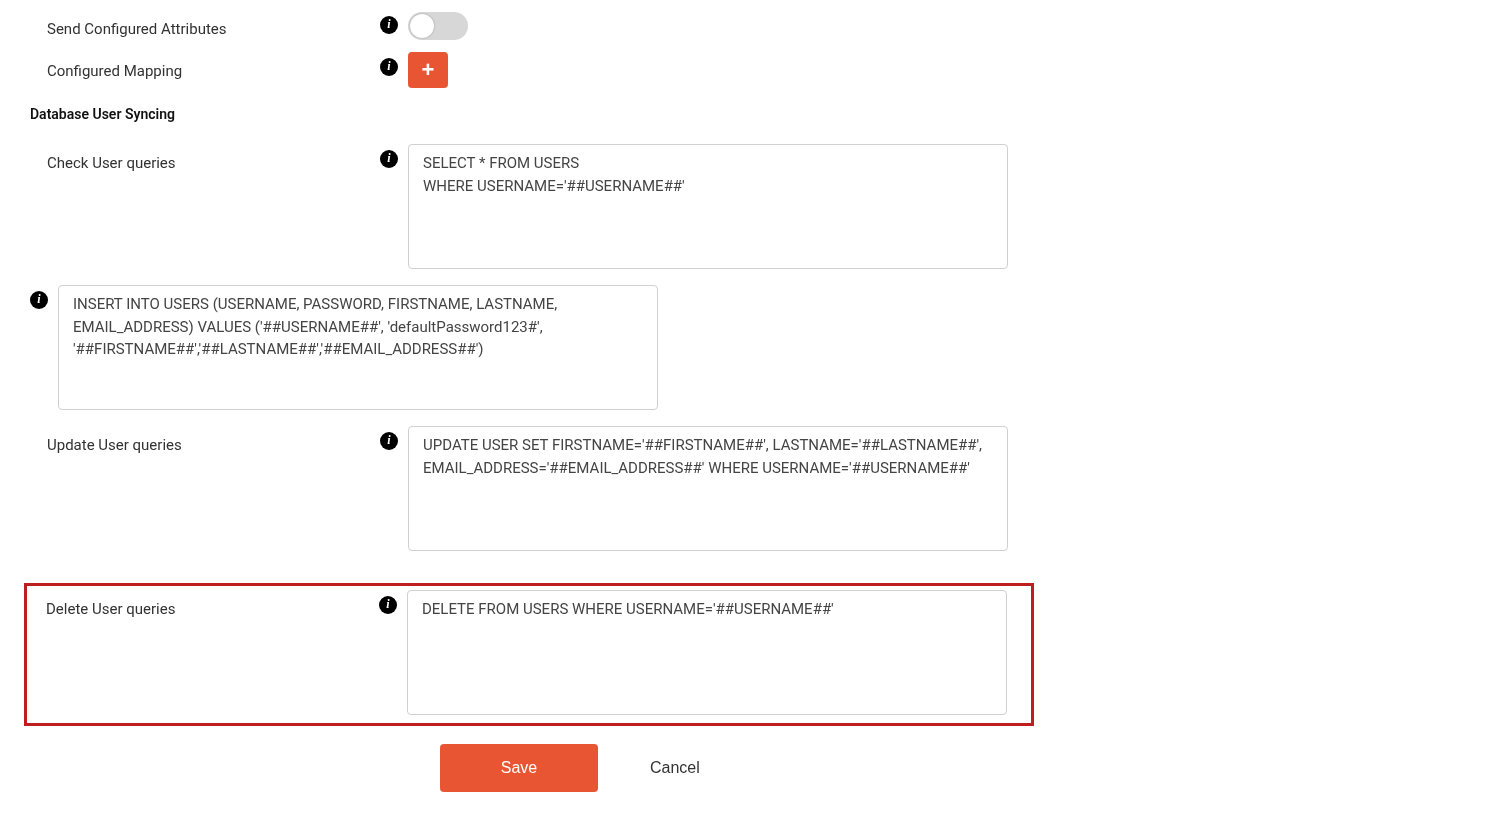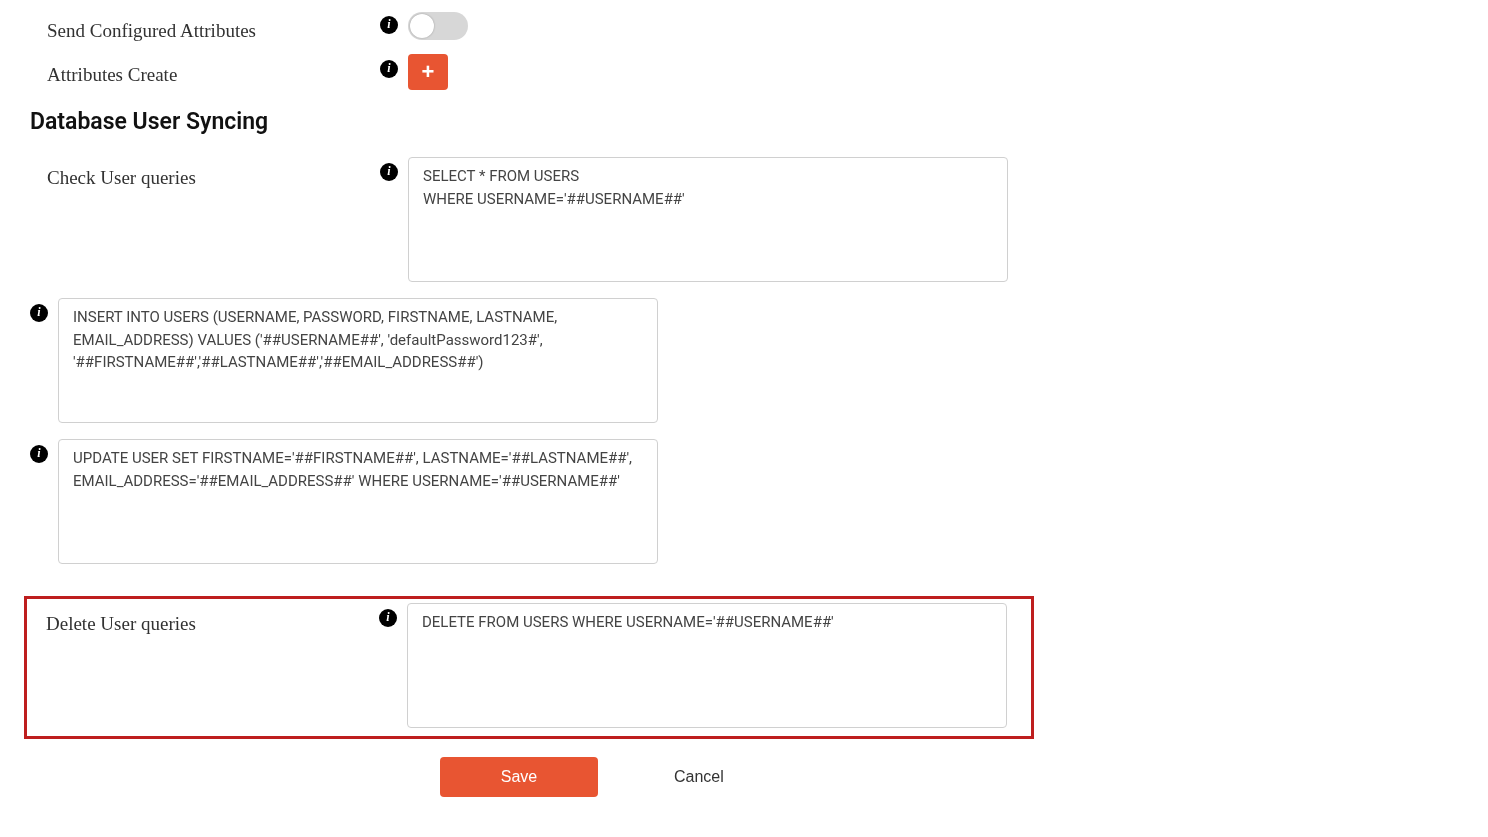--- a/index.html
+++ b/index.html
@@ -16,22 +16,21 @@
   .form-row {
     display: flex;
     align-items: flex-start;
     margin-bottom: 12px;
   }
   .label-col {
     width: 350px;
     padding-left: 17px;
     padding-top: 10px;
     color: #323232;
-    font-size: 19px;
-    font-family: Liberation Serif, serif;
+    font-size: 15px;
   }
   .info-col {
     width: 28px;
     padding-top: 4px;
   }
   .input-col {
     width: 620px;
   }
   .info-icon {
     display: inline-flex;
@@ -75,21 +74,21 @@
     border-radius: 4px;
     color: #fff;
     font-size: 22px;
     font-weight: bold;
     cursor: pointer;
     display: flex;
     align-items: center;
     justify-content: center;
   }
   .section-title {
-    font-size: 23px;
+    font-size: 14px;
     font-weight: 600;
     color: #111;
     margin: 18px 0 22px 0;
   }
   textarea.query-box {
     width: 600px;
     height: 125px;
     border: 1px solid #d0d0d0;
     border-radius: 4px;
     padding: 7px 14px;
@@ -122,30 +121,30 @@
     align-items: center;
     margin-top: 18px;
     margin-left: 410px;
   }
   .save-btn {
     background: #e85532;
     color: #fff;
     border: none;
     border-radius: 4px;
     width: 158px;
-    height: 40px;
+    height: 48px;
     font-size: 16px;
     cursor: pointer;
   }
   .cancel-btn {
     background: none;
     border: none;
     color: #333;
     font-size: 16px;
-    margin-left: 76px;
+    margin-left: 52px;
     cursor: pointer;
   }
   .pt-2 { padding-top: 2px; }
 </style>
 </head>
 <body>
 
 <div class="container">
 
   <div class="form-row">
@@ -154,21 +153,21 @@
       <span class="info-icon">i</span>
     </div>
     <div class="input-col pt-2">
       <div class="toggle">
         <div class="toggle-knob"></div>
       </div>
     </div>
   </div>
 
   <div class="form-row">
-    <div class="label-col">Attributes Create</div>
+    <div class="label-col">Configured Mapping</div>
     <div class="info-col">
       <span class="info-icon">i</span>
     </div>
     <div class="input-col">
       <button class="add-btn">+</button>
     </div>
   </div>
 
   <div class="section-title">Database User Syncing</div>
 
@@ -186,20 +185,21 @@
   <div class="form-row">
     <div class="info-col">
       <span class="info-icon">i</span>
     </div>
     <div class="input-col">
       <textarea class="query-box" style="">INSERT INTO USERS (USERNAME, PASSWORD, FIRSTNAME, LASTNAME, EMAIL_ADDRESS) VALUES ('##USERNAME##', 'defaultPassword123#', '##FIRSTNAME##','##LASTNAME##','##EMAIL_ADDRESS##')</textarea>
     </div>
   </div>
 
   <div class="form-row">
+    <div class="label-col">Update User queries</div>
     <div class="info-col">
       <span class="info-icon">i</span>
     </div>
     <div class="input-col">
       <textarea class="query-box tall" style="">UPDATE USER SET FIRSTNAME='##FIRSTNAME##', LASTNAME='##LASTNAME##', EMAIL_ADDRESS='##EMAIL_ADDRESS##' WHERE USERNAME='##USERNAME##'</textarea>
     </div>
   </div>
 
   <div class="highlighted-row">
     <div class="label-col">Delete User queries</div>

